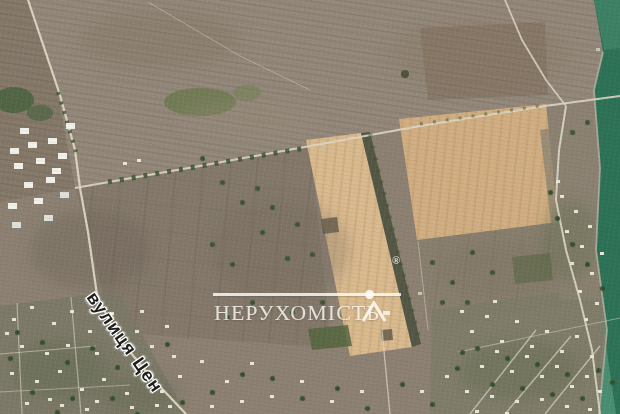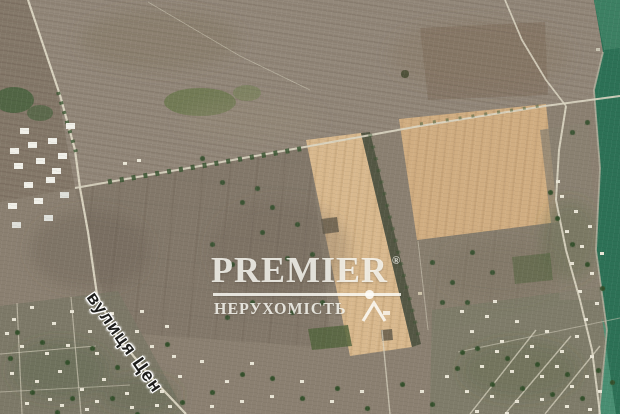--- a/index.html
+++ b/index.html
@@ -63,21 +63,21 @@
   .watermark{left:211px;top:252px;width:205px;height:72px;
     color:rgba(253,252,247,.82);font-family:"Liberation Serif","DejaVu Serif",serif;
     text-shadow:0 1px 2px rgba(60,50,40,.28);}
   .wm-brand{position:absolute;left:0;top:0;font-size:36px;font-weight:700;
     letter-spacing:1px;line-height:1;white-space:nowrap;}
   .wm-reg{position:absolute;left:181px;top:2px;font-size:11px;font-weight:700;}
   .wm-line{position:absolute;left:2px;top:41px;width:188px;height:3px;
     background:rgba(253,252,247,.82);box-shadow:0 1px 1px rgba(60,50,40,.2);}
   .wm-dot{position:absolute;left:154px;top:38px;width:9px;height:9px;border-radius:50%;
     background:rgba(253,252,247,.9);}
-  .wm-tagline{position:absolute;left:3px;top:48px;font-size:16px;font-weight:700;
+  .wm-tagline{position:absolute;left:3px;top:48px;font-size:22px;font-weight:400;
     letter-spacing:1px;white-space:nowrap;}
   .wm-icon{position:absolute;left:147px;top:47px;width:36px;height:24px;}
   
   .street-label{left:99px;top:288px;transform-origin:0 0;transform:rotate(55deg);
     font-size:18px;font-weight:700;color:#1e1e1c;letter-spacing:1.5px;white-space:nowrap;
     text-shadow:-1px -1px 0 #fff,1px -1px 0 #fff,-1px 1px 0 #fff,1px 1px 0 #fff,
       0 2px 2px rgba(255,255,255,.9),0 -2px 2px rgba(255,255,255,.9);}
 </style>
 </head>
 <body>
@@ -178,21 +178,20 @@
   </svg>
 
   <div class="abs houses"></div>
   <div class="abs trees"></div>
   <div class="abs facility"></div>
   <div class="abs grain"></div>
 
   <div class="abs street-label">вулиця Цен</div>
 
   <div class="abs watermark">
-    <div class="wm-brand">PREMIER</div>
     <div class="wm-reg">®</div>
     <div class="wm-line"></div>
     <div class="wm-dot"></div>
     <div class="wm-tagline">НЕРУХОМІСТЬ</div>
     <svg class="wm-icon" viewBox="0 0 36 24">
       <path d="M5,22 L16,4 L27,22" stroke="rgba(253,252,247,0.85)" stroke-width="3.2" fill="none"></path>
       <rect x="25" y="12" width="7" height="4" fill="rgba(253,252,247,0.75)"></rect>
     </svg>
   </div>
 </div>

